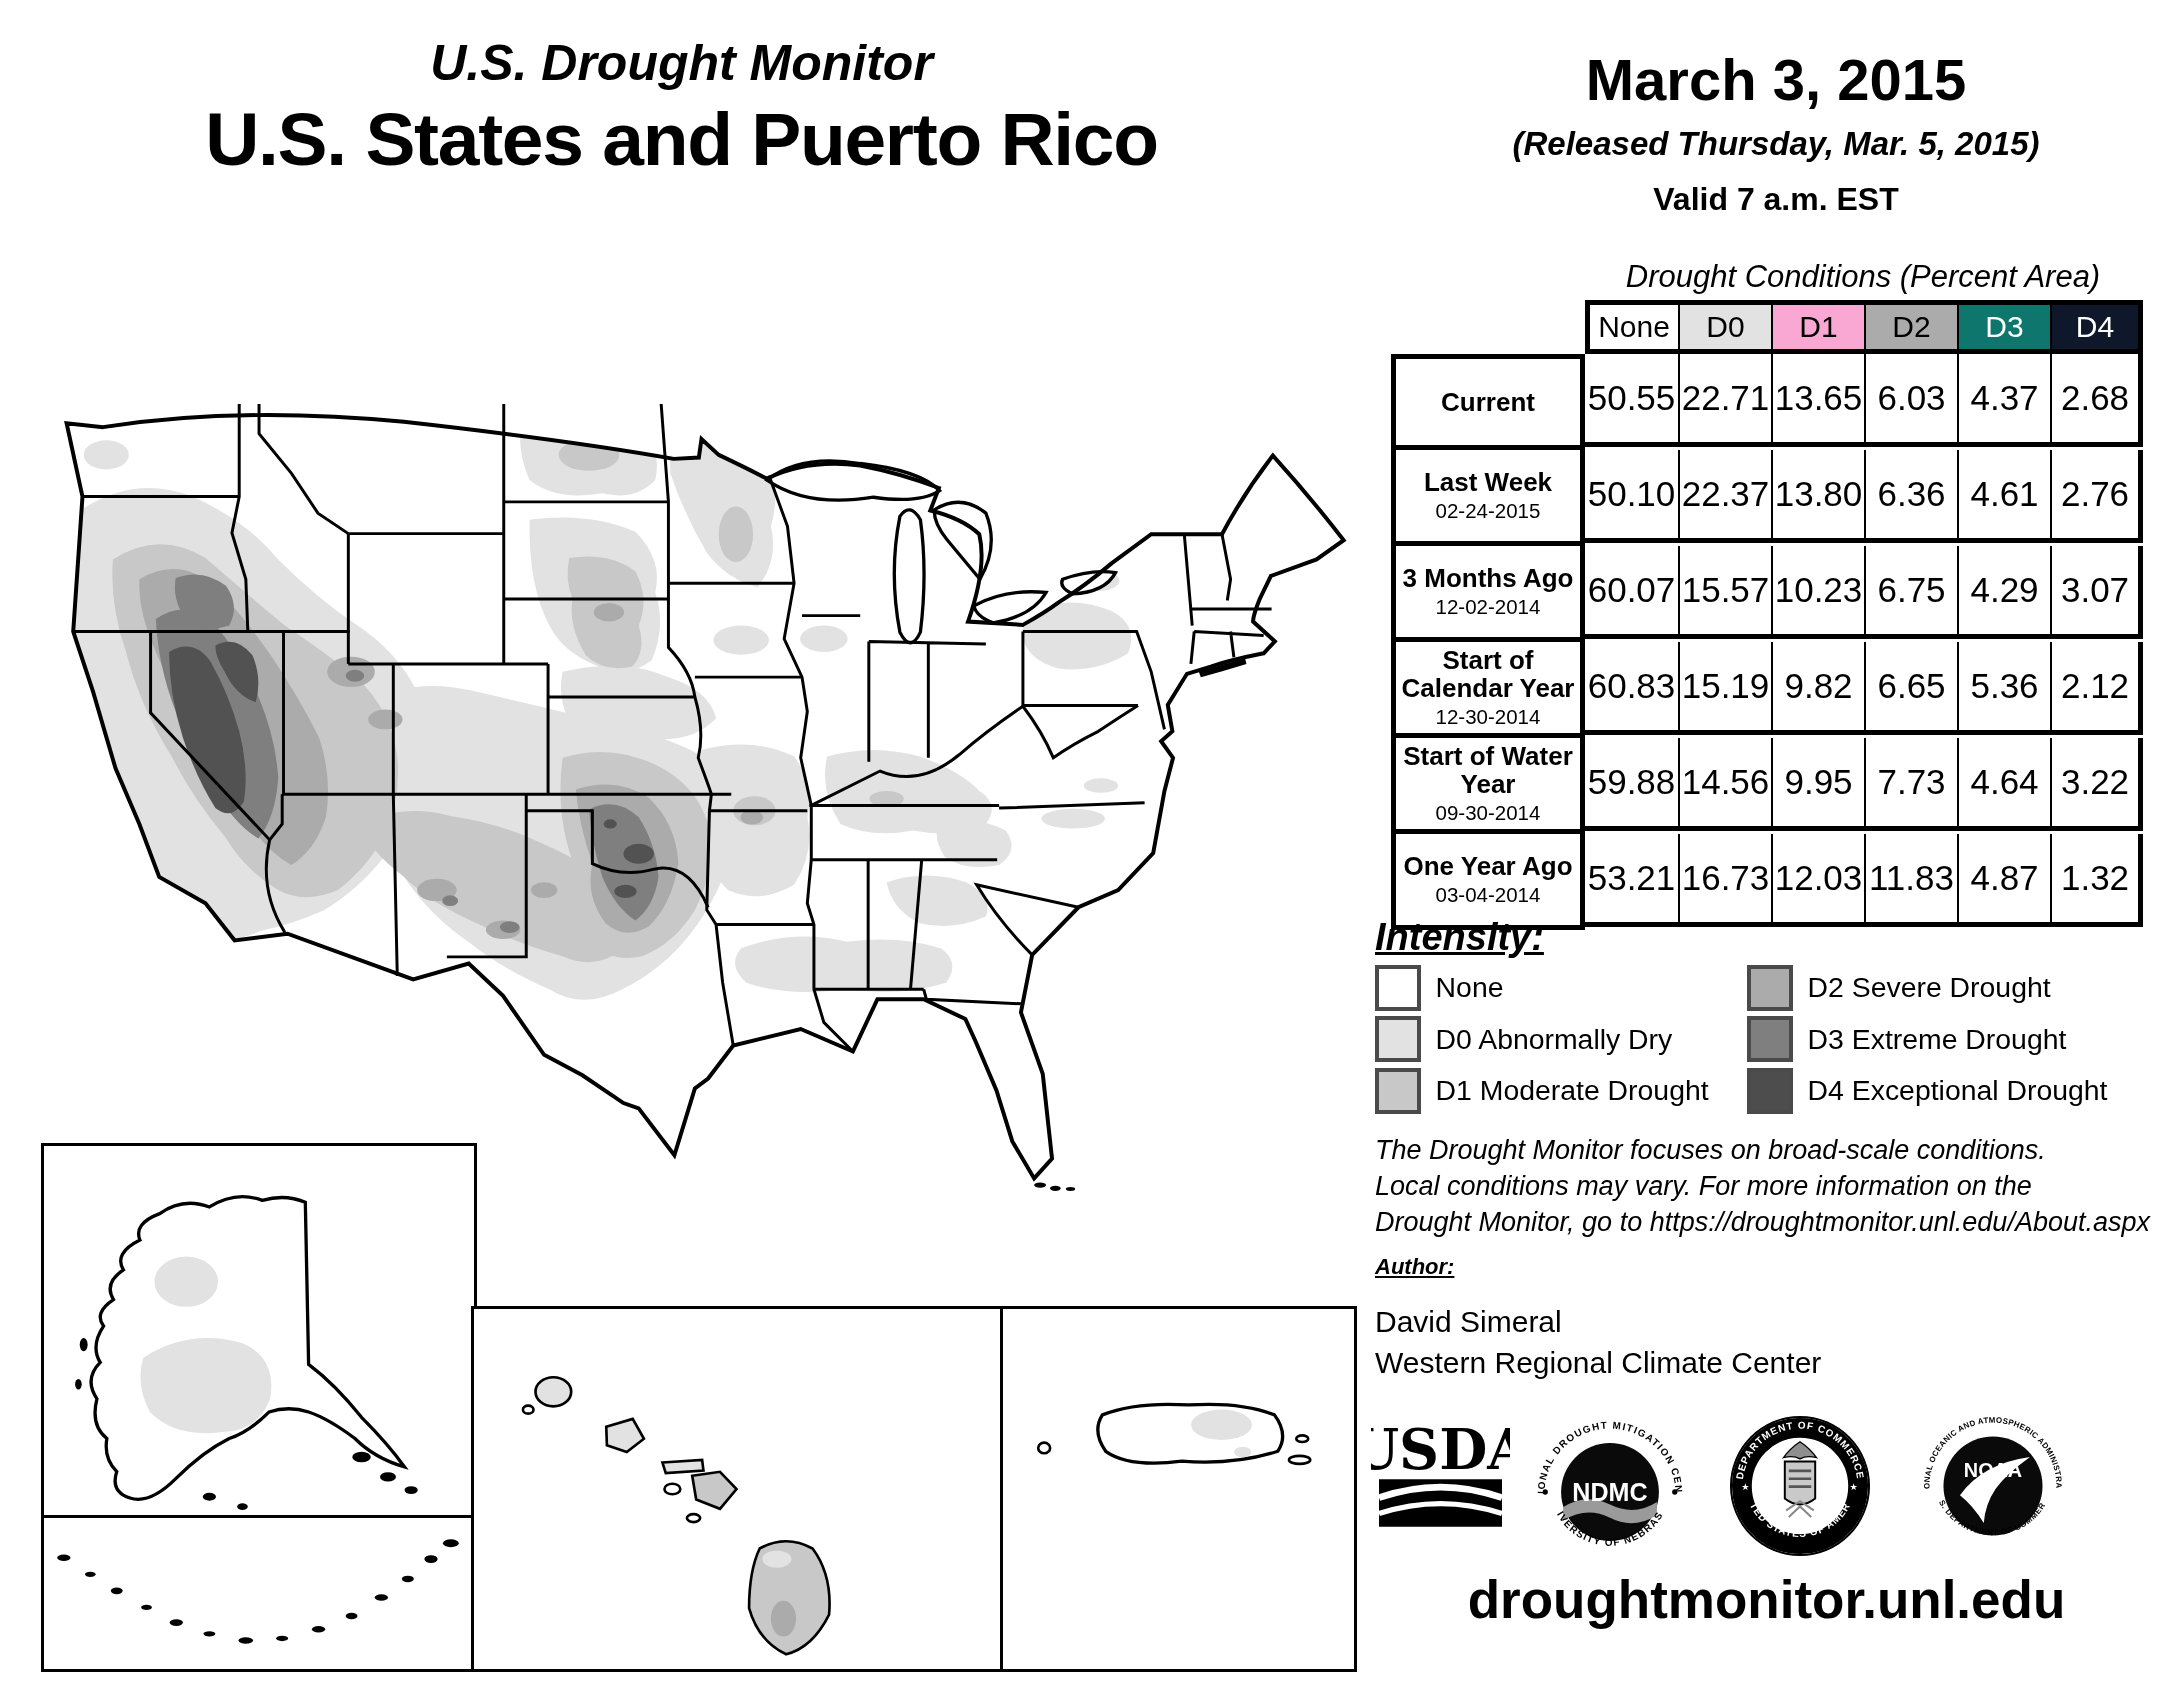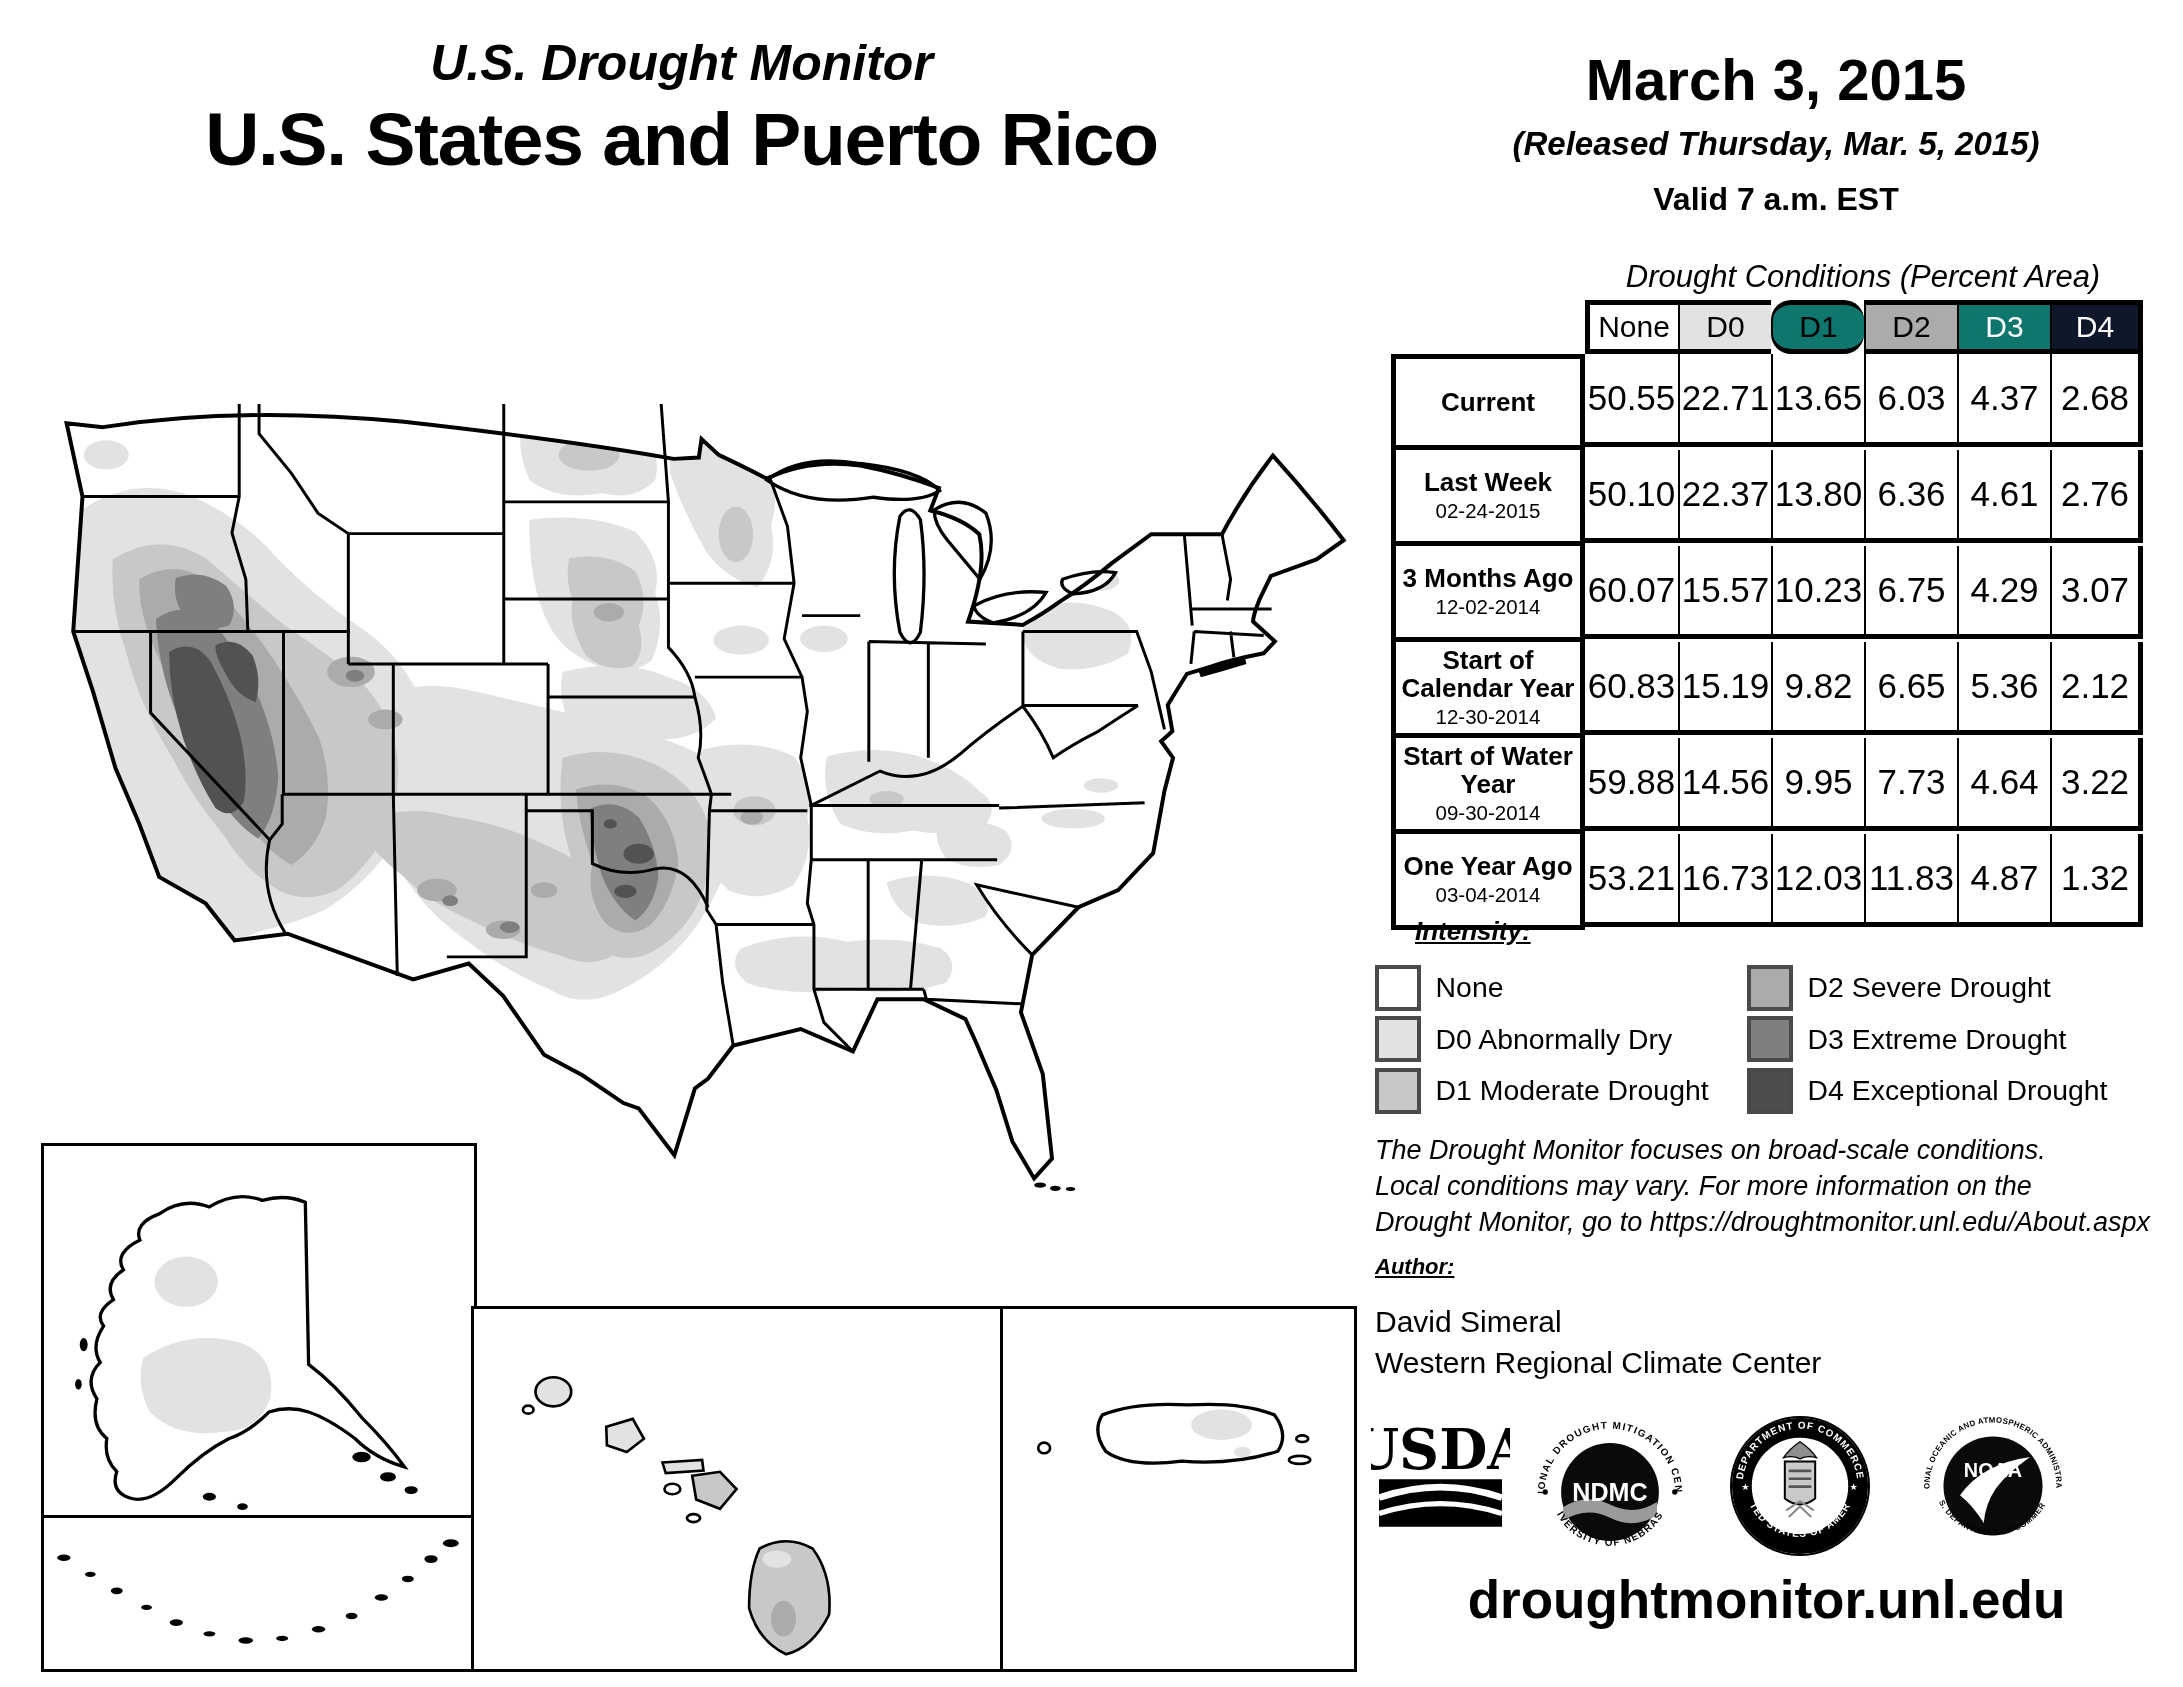--- a/index.html
+++ b/index.html
@@ -23,21 +23,21 @@
   .colhead.last{border-right:5.3px solid #000;}
   .colhead.lighttext{color:#fff;}
   .rowlabel{height:96px;border-left:5.3px solid #000;border-right:5.3px solid #000;border-bottom:5.3px solid #000;padding:0 5.3px;text-align:center;}
   .rowlabel.first{border-top:5.3px solid #000;}
   .rl-name{font-size:26px;font-weight:bold;line-height:1.08;}
   .rl-date{font-size:20.5px;margin-top:2.6px;}
   .val{height:93px;font-size:35px;border-left:2.6px solid #000;border-bottom:5.3px solid #000;}
   .val.first{border-left:none;}
   .val.last{border-right:5.3px solid #000;}
   
-  .legend-title{left:1375px;top:916px;font-size:26px;font-style:italic;font-weight:bold;text-decoration:underline;margin-left:40px;}
+  .legend-title{left:1375px;top:916px;font-size:38px;font-style:italic;font-weight:bold;text-decoration:underline;}
   .legend-grid{left:1375px;top:967px;width:787px;display:grid;grid-template-columns:372px 415px;grid-row-gap:10.6px;}
   .legend-item{display:flex;align-items:center;height:41px;}
   .swatch{width:38px;height:38px;border:4px solid #4a4a4a;margin-right:14.6px;flex:none;}
   .legend-label{font-size:28.4px;white-space:nowrap;}
   
   .notes{left:1375px;top:1133px;width:787px;font-size:27px;font-style:italic;line-height:1.33;}
   .author-title{left:1375px;top:1254px;font-size:22px;font-style:italic;font-weight:bold;text-decoration:underline;}
   .author-name{left:1375px;top:1305px;font-size:30px;}
   .author-org{left:1375px;top:1346px;font-size:30px;}
   
@@ -65,21 +65,21 @@
   <div class="released-line">(Released Thursday, Mar. 5, 2015)</div>
   <div class="valid-line">Valid 7 a.m. EST</div>
 </div>
 
 <div class="abs table-title">Drought Conditions (Percent Area)</div>
 
 <div class="abs dm-table">
   <div class="cell-corner"></div>
   <div class="colhead first" style="background: rgb(255, 255, 255);">None</div>
   <div class="colhead" style="background: rgb(226, 226, 226);">D0</div>
-  <div class="colhead" style="background: #0f766e; border-radius: 20px;">D1</div>
+  <div class="colhead" style="background: #f9a8d4;">D1</div>
   <div class="colhead" style="background: rgb(171, 171, 171);">D2</div>
   <div class="colhead lighttext" style="background: #0f766e;">D3</div>
   <div class="colhead last lighttext" style="background: #0f172a;">D4</div>
 
   <div class="rowlabel first">
     <span class="rl-name">Current</span>
   </div>
   <div class="val first">50.55</div>
   <div class="val">22.71</div>
   <div class="val">13.65</div>

